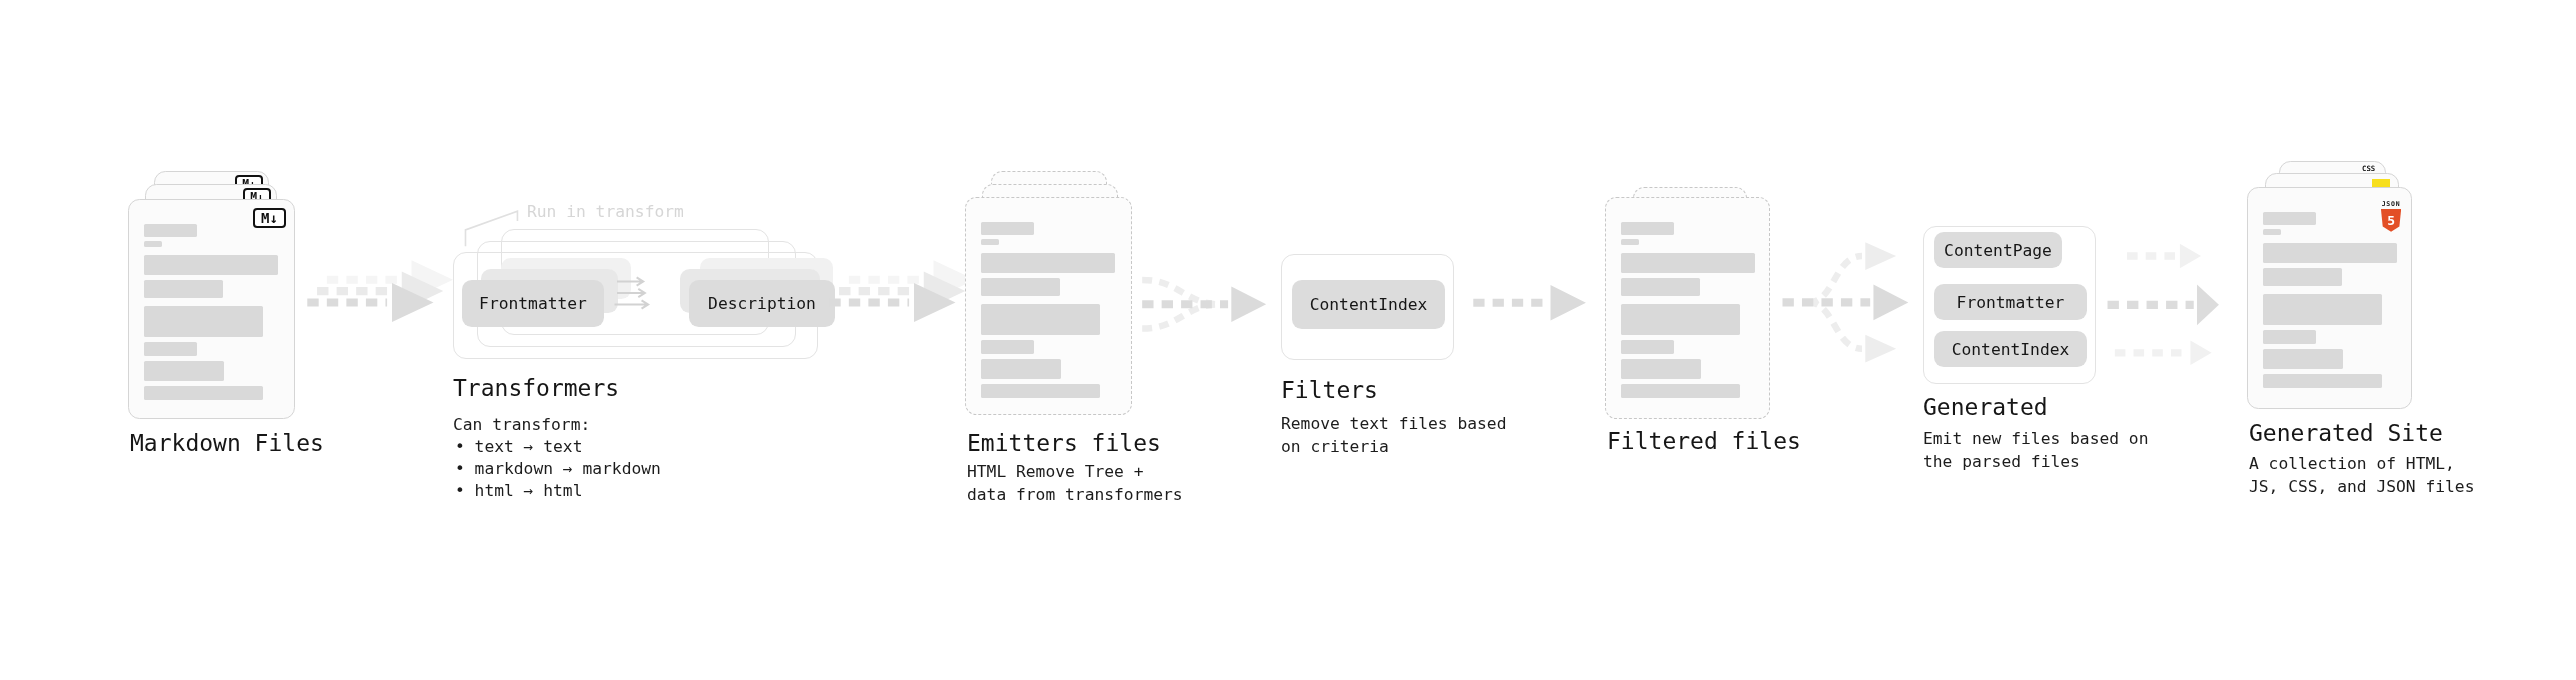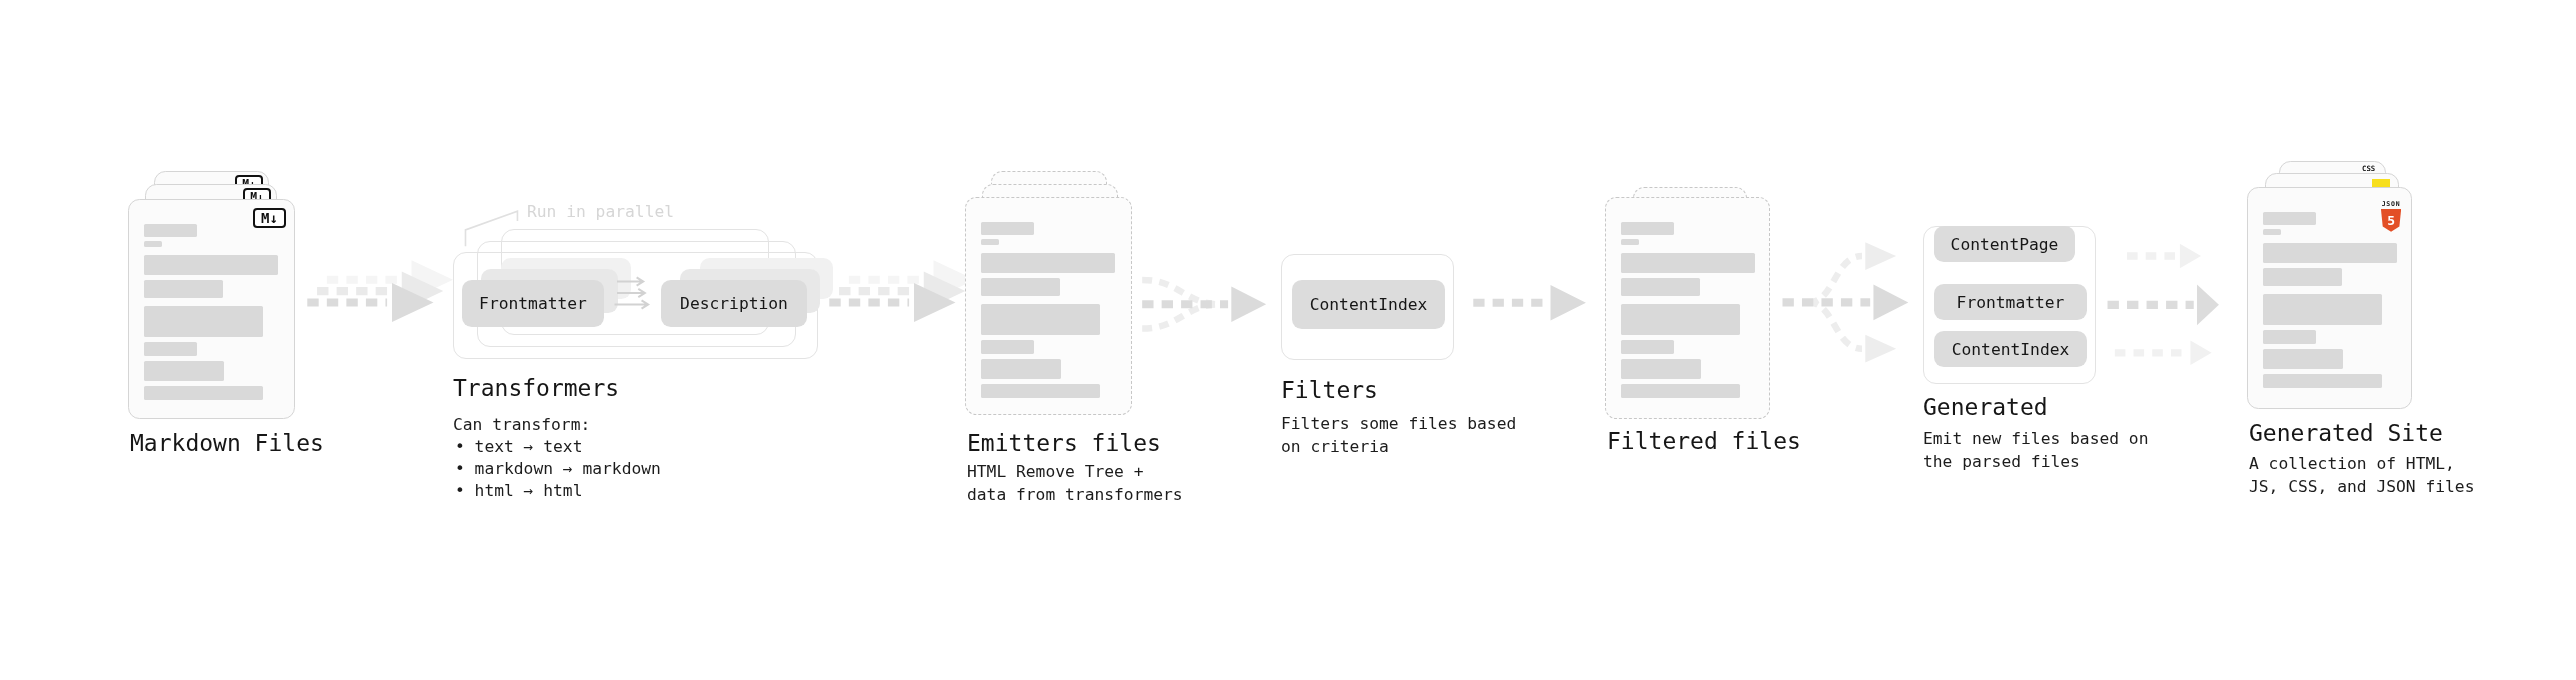--- a/index.html
+++ b/index.html
@@ -77,39 +77,39 @@
     <g>
       <line x1="20" y1="46" x2="118" y2="46" stroke="#dbdbdb" stroke-width="10" stroke-dasharray="14 10"></line>
       <polygon points="124,22 124,70 175,46" fill="#dbdbdb"></polygon>
     </g>
   </svg>
 
   <div>
     <svg class="arrow" style="left:459px;top:203px" width="69" height="49" viewBox="0 0 85 60">
       <path d="M8,53 L8,33 L72,10 L72,22" fill="none" stroke="#e0e0e0" stroke-width="2"></path>
     </svg>
-    <div class="annotation" style="left:527px;top:202px">Run in parallel</div>
+    <div class="annotation" style="left:527px;top:202px">Run in transform</div>
 
     <div class="group-frame" style="left:501px;top:229px;width:268px;height:106px"></div>
     <div class="group-frame" style="left:477px;top:241px;width:319px;height:106px"></div>
     <div class="group-frame" style="left:453px;top:252px;width:365px;height:107px"></div>
 
     <div class="ghost-btn g2" style="left:501px;top:258px;width:130px;height:41px"></div>
     <div class="ghost-btn g1" style="left:481px;top:269px;width:137px;height:44px"></div>
     <div class="node-btn" style="left:462px;top:280px;width:142px;height:47px">Frontmatter</div>
 
     <svg class="arrow" style="left:612px;top:275px" width="46" height="36" viewBox="0 0 56 44">
       <path d="M6,8 H36 M30,3 L38,8 L30,13" fill="none" stroke="#d2d2d2" stroke-width="2.5"></path>
       <path d="M6,22 H38 M32,17 L40,22 L32,27" fill="none" stroke="#d2d2d2" stroke-width="2.5"></path>
       <path d="M3,36 H42 M36,31 L44,36 L36,41" fill="none" stroke="#d2d2d2" stroke-width="2.5"></path>
     </svg>
 
     <div class="ghost-btn g2" style="left:700px;top:258px;width:133px;height:41px"></div>
     <div class="ghost-btn g1" style="left:680px;top:269px;width:140px;height:44px"></div>
-    <div class="node-btn" style="left:661px;top:280px;width:146px;height:47px">Description</div>
+    <div class="node-btn" style="left:689px;top:280px;width:146px;height:47px">Description</div>
 
     <div class="stage-label" style="left:453px;top:374px">Transformers</div>
     <div class="stage-desc" style="left:453px;top:413px">Can transform:</div>
     <ul class="bullets" style="left:455px;top:436px">
       <li>text → text</li>
       <li>markdown → markdown</li>
       <li>html → html</li>
     </ul>
   </div>
 
@@ -150,21 +150,21 @@
     <path d="M10,16 C55,16 62,44 102,46" fill="none" stroke="#ededed" stroke-width="8" stroke-dasharray="12 9"></path>
     <path d="M10,76 C55,76 62,48 102,46" fill="none" stroke="#ededed" stroke-width="8" stroke-dasharray="12 9"></path>
     <line x1="10" y1="46" x2="116" y2="46" stroke="#dbdbdb" stroke-width="10" stroke-dasharray="14 10"></line>
     <polygon points="120,24 120,68 163,46" fill="#dbdbdb"></polygon>
   </svg>
 
   <div>
     <div class="group-box" style="left:1281px;top:254px;width:173px;height:106px"></div>
     <div class="node-btn" style="left:1292px;top:280px;width:153px;height:49px">ContentIndex</div>
     <div class="stage-label" style="left:1281px;top:376px">Filters</div>
-    <div class="stage-desc" style="left:1281px;top:412px">Filters some files based
+    <div class="stage-desc" style="left:1281px;top:412px">Remove text files based
 on criteria</div>
   </div>
 
   <svg class="arrow" style="left:1463px;top:285px" width="130" height="37" viewBox="0 0 160 46">
     <line x1="12" y1="22" x2="104" y2="22" stroke="#dbdbdb" stroke-width="10" stroke-dasharray="14 10"></line>
     <polygon points="108,0 108,44 152,22" fill="#dbdbdb"></polygon>
   </svg>
 
   <div>
     <div class="file-card dashed" style="left:1633px;top:187px;width:114px;height:57px"></div>
@@ -185,21 +185,21 @@
     <path d="M40,84 C72,84 72,27 106,27" fill="none" stroke="#ededed" stroke-width="8" stroke-dasharray="12 9"></path>
     <polygon points="110,10 110,44 148,27" fill="#ededed"></polygon>
     <path d="M40,84 C72,84 72,141 106,141" fill="none" stroke="#ededed" stroke-width="8" stroke-dasharray="12 9"></path>
     <polygon points="110,124 110,158 148,141" fill="#ededed"></polygon>
     <line x1="8" y1="84" x2="116" y2="84" stroke="#dbdbdb" stroke-width="10" stroke-dasharray="14 10"></line>
     <polygon points="120,62 120,106 163,84" fill="#dbdbdb"></polygon>
   </svg>
 
   <div>
     <div class="group-box" style="left:1923px;top:226px;width:173px;height:158px"></div>
-    <div class="node-btn" style="left:1934px;top:226px;width:141px;height:36px">ContentPage</div>
+    <div class="node-btn" style="left:1934px;top:232px;width:128px;height:36px">ContentPage</div>
     <div class="node-btn" style="left:1934px;top:284px;width:153px;height:36px">Frontmatter</div>
     <div class="node-btn" style="left:1934px;top:331px;width:153px;height:36px">ContentIndex</div>
     <div class="stage-label" style="left:1923px;top:393px">Generated</div>
     <div class="stage-desc" style="left:1923px;top:427px">Emit new files based on
 the parsed files</div>
   </div>
 
   <svg class="arrow" style="left:2101px;top:234px" width="122" height="140" viewBox="0 0 150 172">
     <line x1="32" y1="27" x2="94" y2="27" stroke="#f1f1f1" stroke-width="9" stroke-dasharray="13 10"></line>
     <polygon points="97,12 97,42 123,27" fill="#f1f1f1"></polygon>

